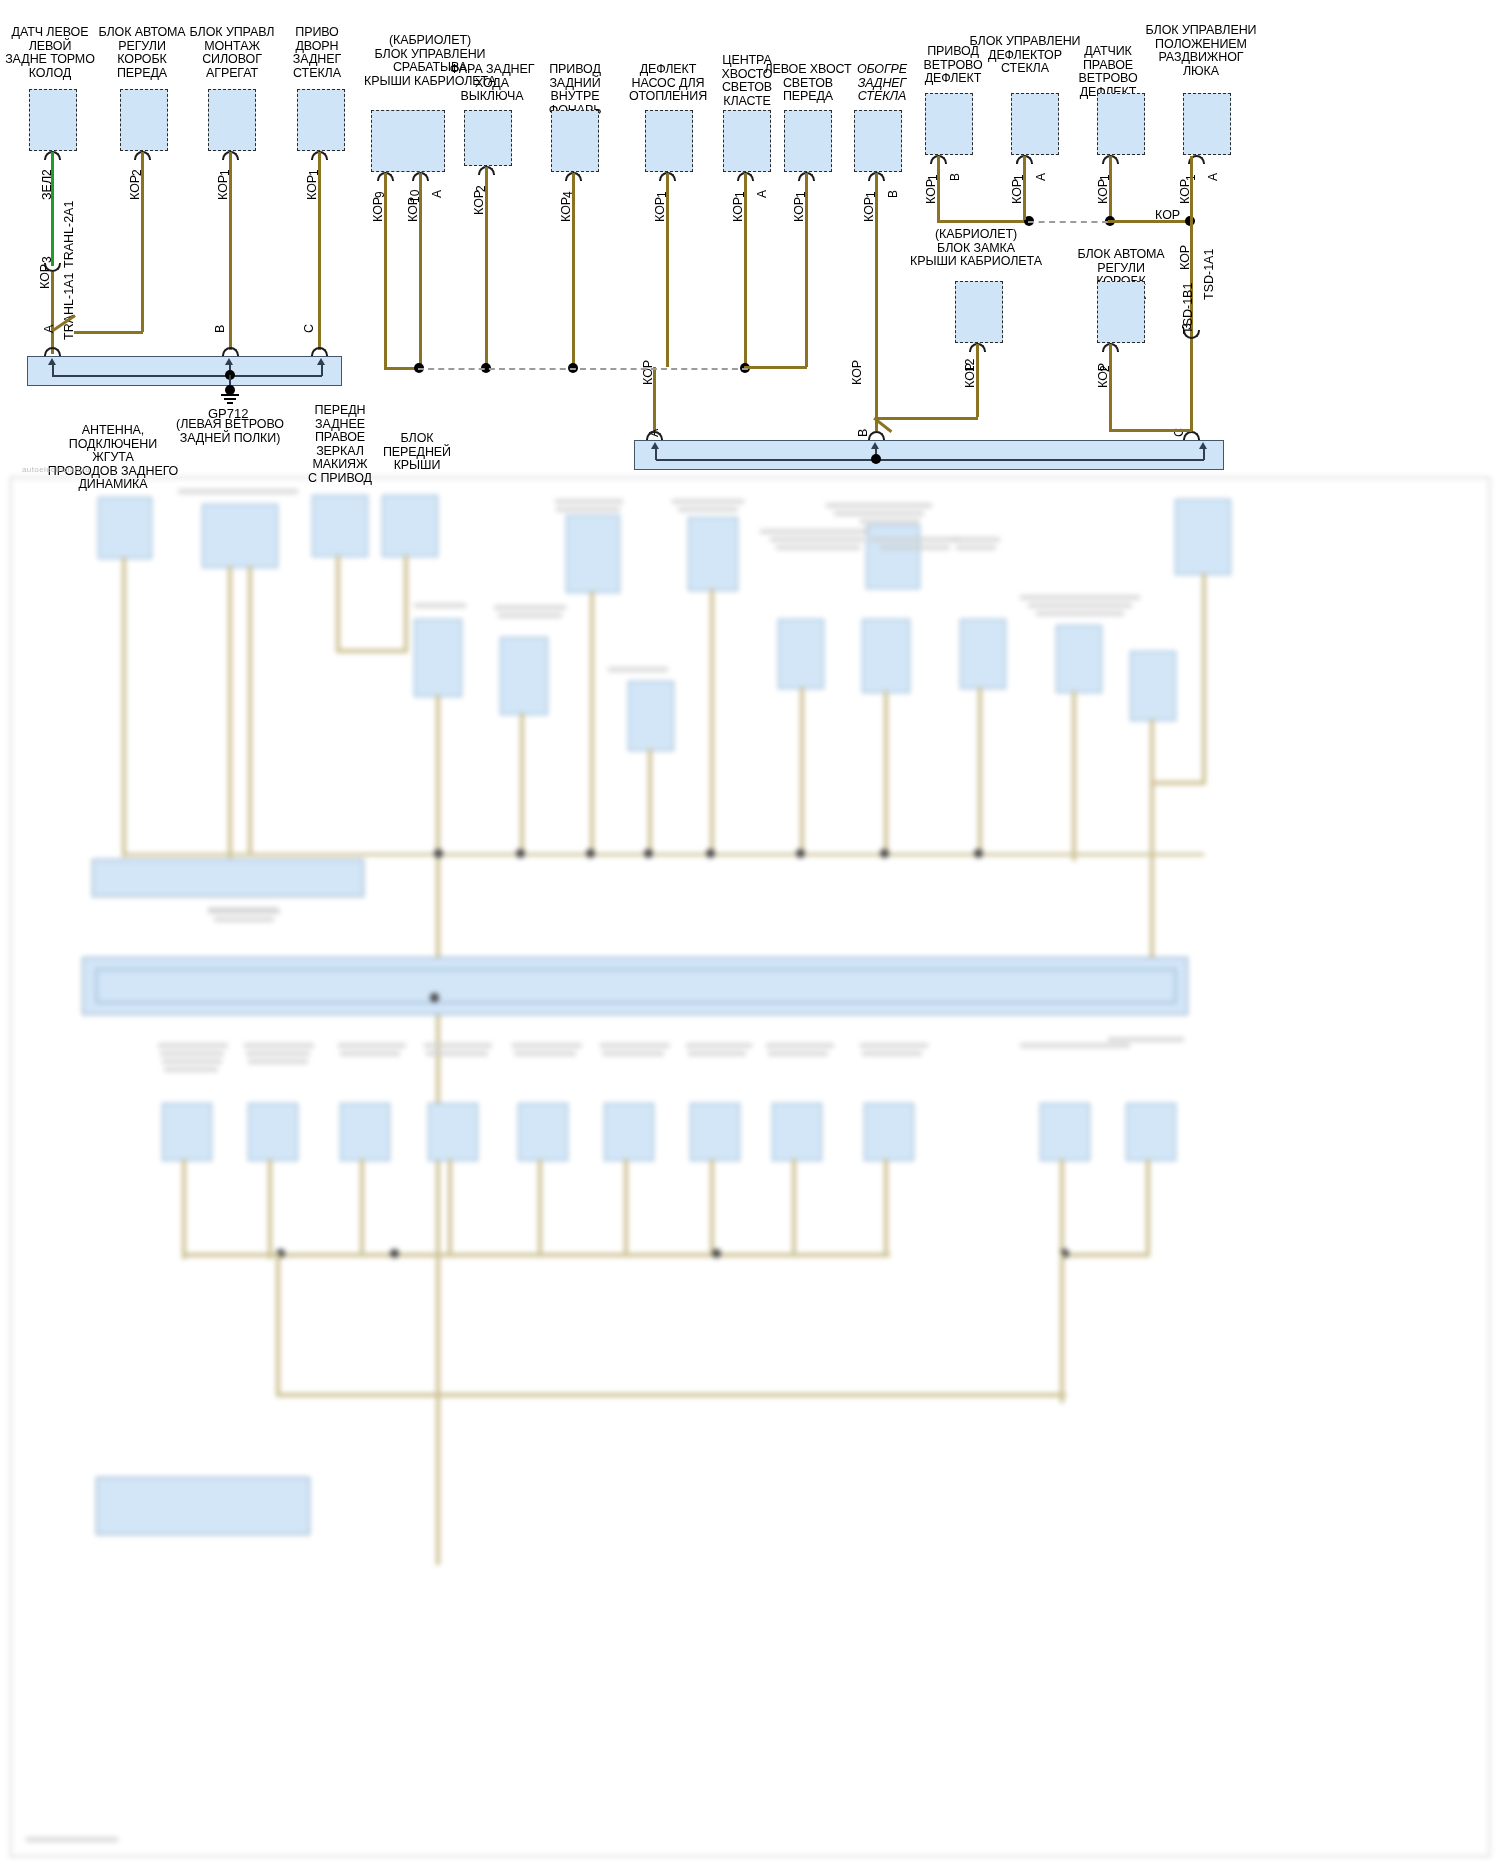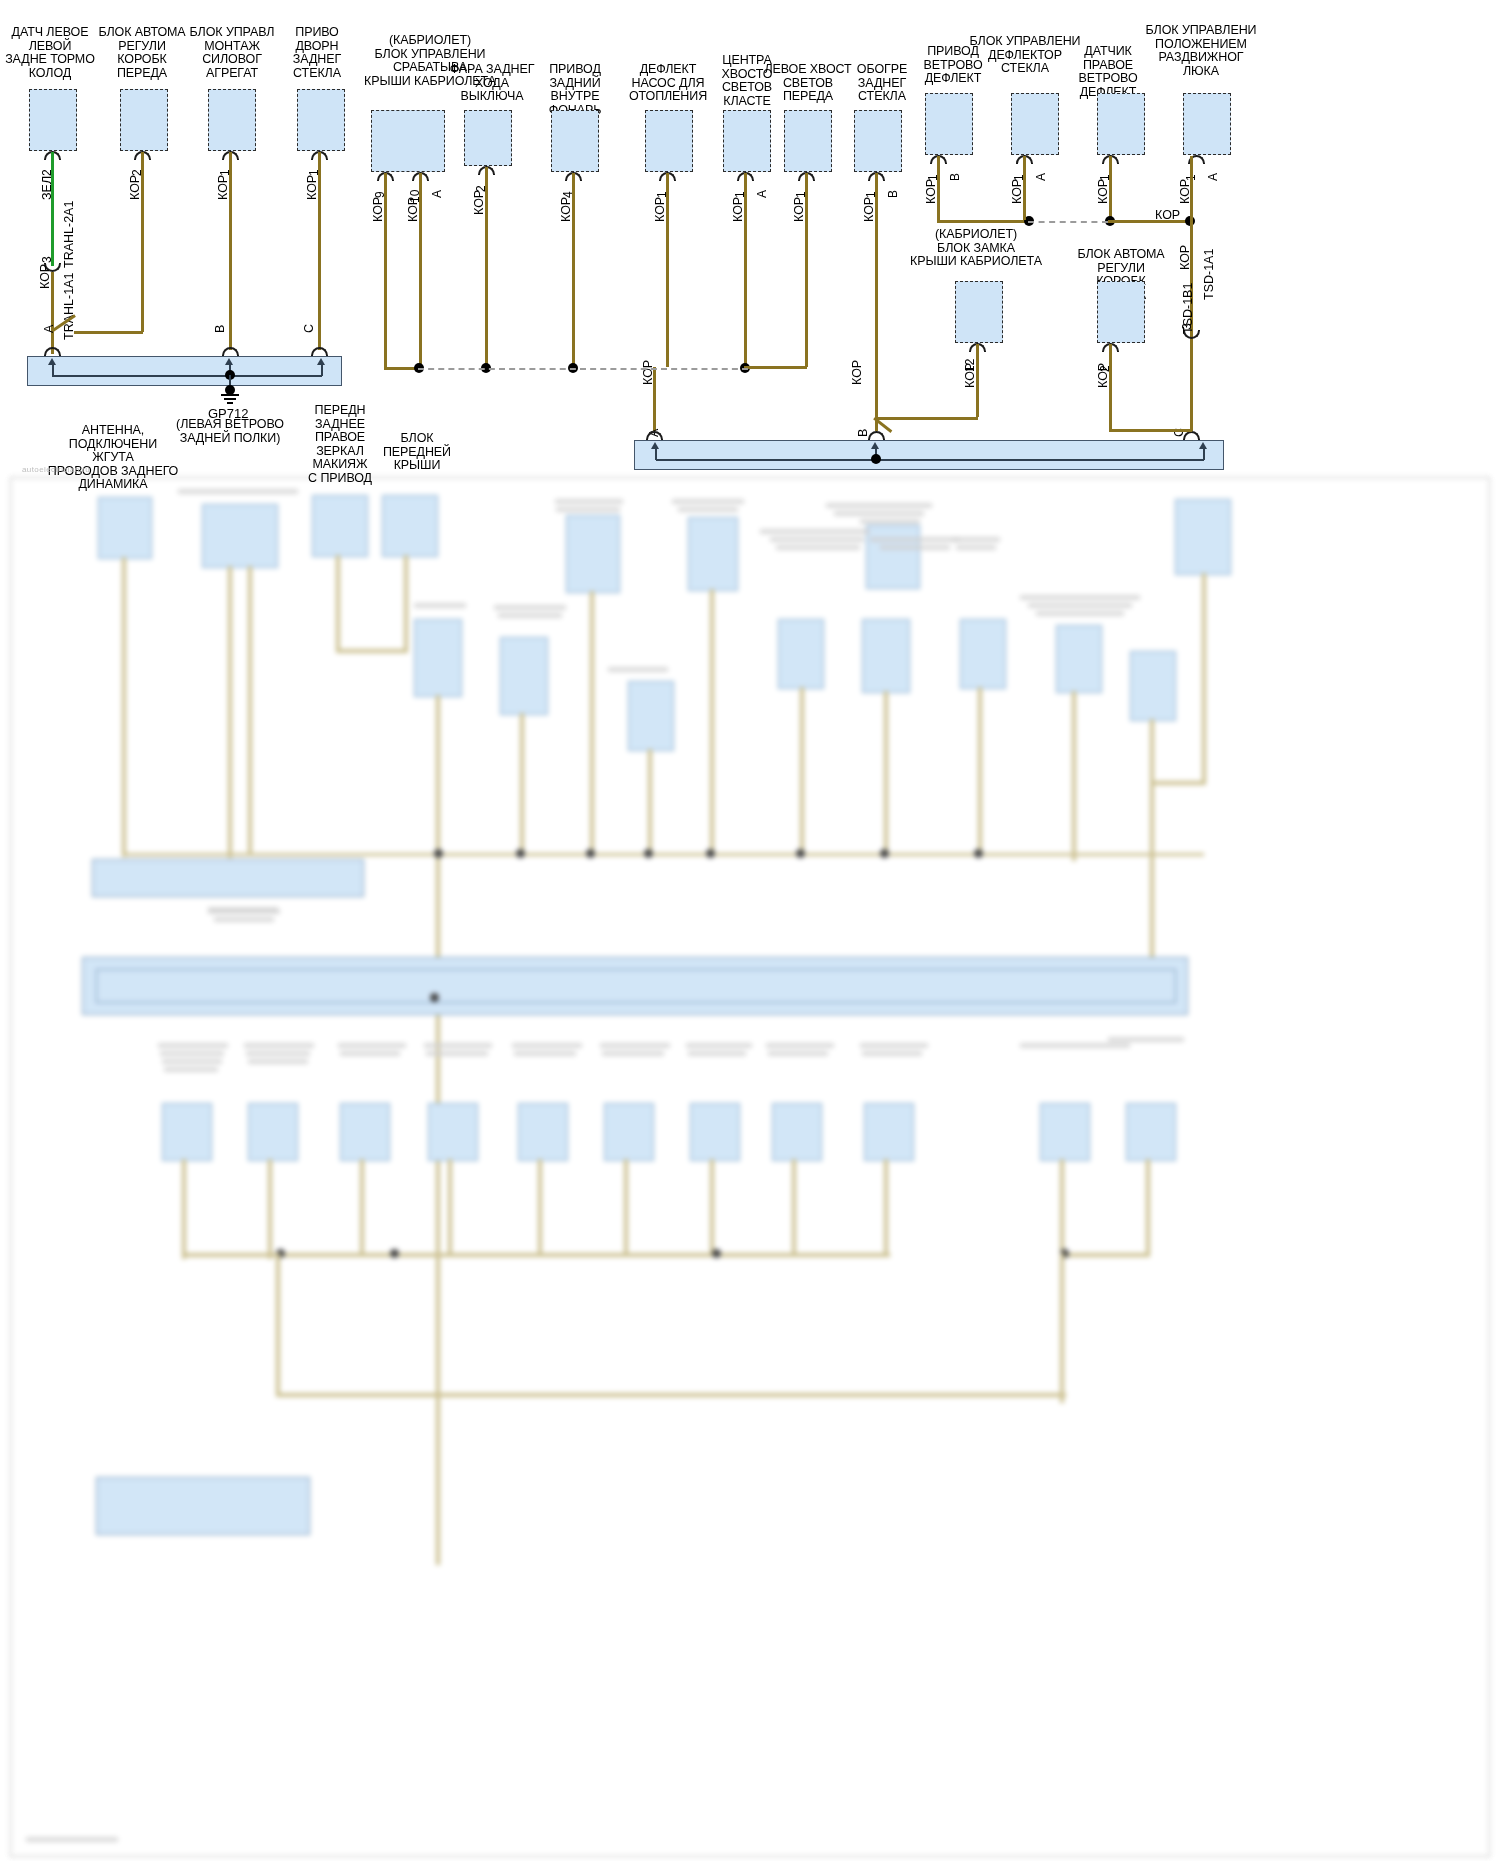--- a/index.html
+++ b/index.html
@@ -441,21 +441,21 @@
 ПЕРЕДА</div>
     <div class="component" style="left:784px;top:110px;width:48px;height:62px;"></div>
     <div class="cap" style="left:798px;top:172px;"></div>
     <div class="pinlabel" style="left:794px;top:198px;">1</div>
     <div class="wire wire-v" style="left:805px;top:173px;height:194px;"></div>
     <div class="vlabel" style="left:792px;top:222px;">КОР</div>
     <div class="wire wire-h" style="left:744px;top:366px;width:63px;"></div>
 
     <div class="dashline" style="left:418px;top:368px;width:330px;"></div>
 
-    <div class="comp-label" style="left:840px;top:63px;width:84px;">ОБОГРЕ
+    <div class="comp-label" style="left:840px;top:63px;width:84px;font-style:italic;">ОБОГРЕ
 ЗАДНЕГ
 СТЕКЛА</div>
     <div class="component" style="left:854px;top:110px;width:48px;height:62px;"></div>
     <div class="cap" style="left:868px;top:172px;"></div>
     <div class="pinlabel" style="left:864px;top:198px;">1</div>
     <div class="pinlabel" style="left:886px;top:198px;">B</div>
     <div class="wire wire-v" style="left:875px;top:173px;height:258px;"></div>
     <div class="vlabel" style="left:862px;top:222px;">КОР</div>
     <div class="vlabel" style="left:850px;top:385px;">КОР</div>
     <div class="hlabel" style="left:856px;top:437px;transform:rotate(-90deg);transform-origin:left top;">B</div>

